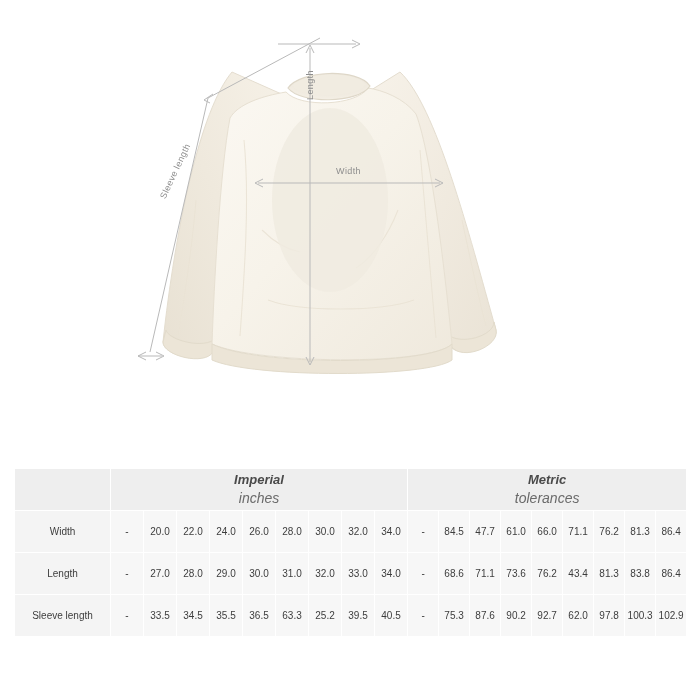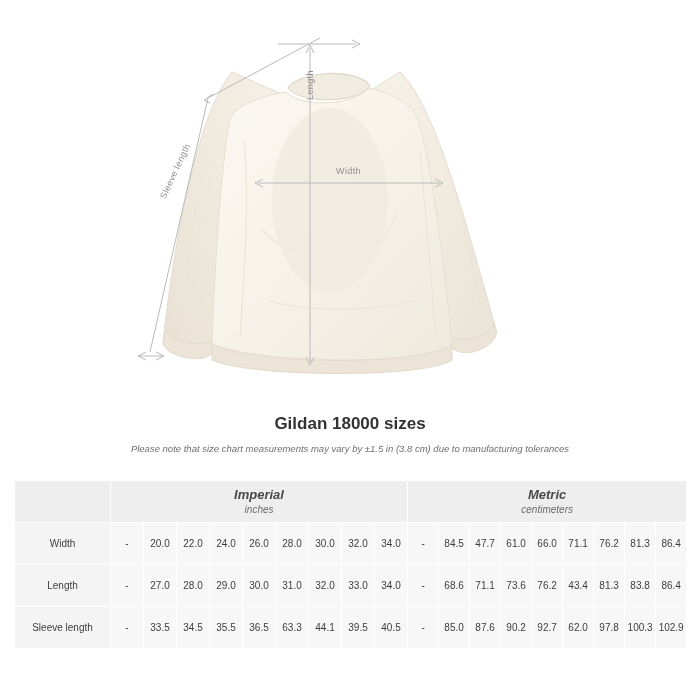--- a/index.html
+++ b/index.html
@@ -84,21 +84,21 @@
     font-size: 9.5px;
     font-style: italic;
     color: #6f6f6f;
     margin: 9px 0 0 0;
   }
 
   
   .table-wrap {
     position: absolute;
     left: 14px;
-    top: 480px;
+    top: 468px;
     width: 672px;
   }
   table.sizes {
     border-collapse: collapse;
     width: 672px;
     table-layout: fixed;
   }
   table.sizes td, table.sizes th {
     border: 1px solid #ffffff;
     text-align: center;
@@ -113,21 +113,21 @@
     height: 44px;
   }
   .sys-name {
     font-size: 13px;
     font-style: italic;
     font-weight: bold;
     color: #4a4a4a;
     line-height: 1.25;
   }
   .sys-unit {
-    font-size: 10px;
+    font-size: 14px;
     font-style: italic;
     color: #6a6a6a;
     line-height: 1.3;
   }
   .col-head td {
     background: #f4f4f4;
     font-weight: bold;
     font-size: 10.5px;
     color: #3a3a3a;
     height: 36px;
@@ -226,42 +226,38 @@
         <path d="M146 352 L 138 356 L 146 360"></path>
         <path d="M156 352 L 164 356 L 156 360"></path>
       </g>
     </svg>
 
     <div class="annot-label label-length">Length</div>
     <div class="annot-label label-width">Width</div>
     <div class="annot-label label-sleeve">Sleeve length</div>
   </div>
 
-  <div class="title-block">
-    <h1 class="chart-title">Gildan 18000 sizes</h1>
-    <p class="chart-note">Please note that size chart measurements may vary by ±1.5 in (3.8 cm) due to manufacturing tolerances</p>
-  </div>
 
   <div class="table-wrap">
     <table class="sizes">
       <colgroup>
         <col style="width:96px">
         <col span="9" style="width:33px">
         <col span="9" style="width:31px">
       </colgroup>
       <tbody>
         <tr class="sys-head">
           <td></td>
           <td colspan="9">
             <div class="sys-name">Imperial</div>
             <div class="sys-unit">inches</div>
           </td>
           <td colspan="9">
             <div class="sys-name">Metric</div>
-            <div class="sys-unit">centimeters</div>
+            <div class="sys-unit">tolerances</div>
           </td>
         </tr>
 
 
         <tr class="data-row">
           <td class="row-label">Width</td>
           <td>-</td>
           <td>20.0</td>
           <td>22.0</td>
           <td>24.0</td>
@@ -304,25 +300,25 @@
         </tr>
 
         <tr class="data-row">
           <td class="row-label">Sleeve length</td>
           <td>-</td>
           <td>33.5</td>
           <td>34.5</td>
           <td>35.5</td>
           <td>36.5</td>
           <td>63.3</td>
-          <td>44.1</td>
+          <td>25.2</td>
           <td>39.5</td>
           <td>40.5</td>
           <td>-</td>
-          <td>85.0</td>
+          <td>75.3</td>
           <td>87.6</td>
           <td>90.2</td>
           <td>92.7</td>
           <td>62.0</td>
           <td>97.8</td>
           <td>100.3</td>
           <td>102.9</td>
         </tr>
       </tbody>
     </table>

